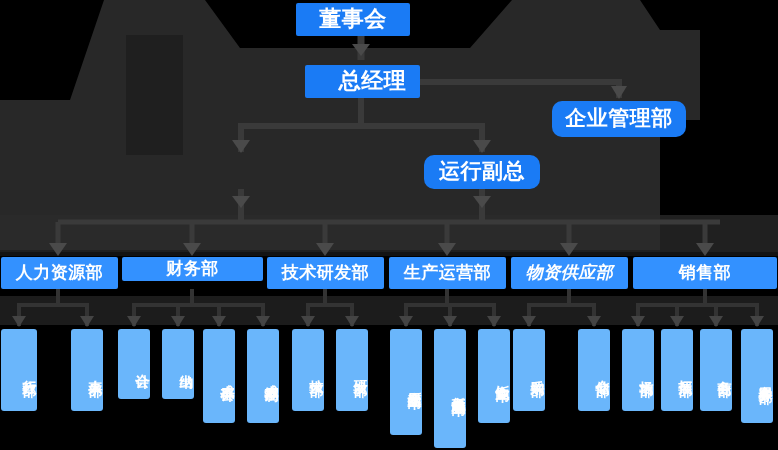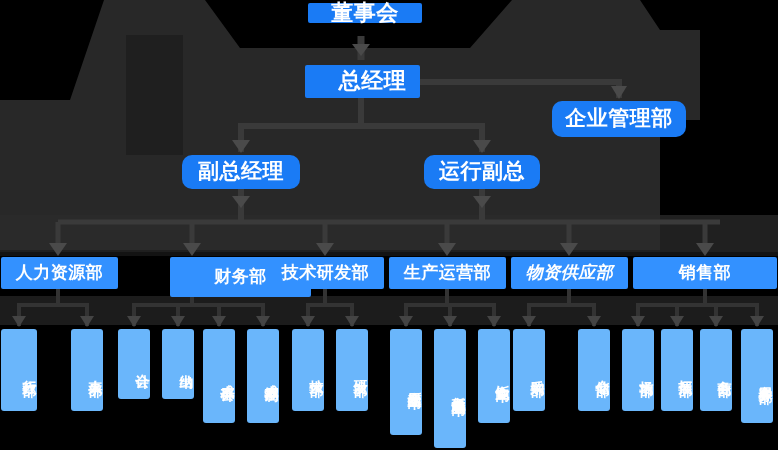--- a/index.html
+++ b/index.html
@@ -174,45 +174,42 @@
       <path d="M487,316 L501,316 L494,327 Z"></path>
       <path d="M522,316 L536,316 L529,327 Z"></path>
       <path d="M587,316 L601,316 L594,327 Z"></path>
       <path d="M631,316 L645,316 L638,327 Z"></path>
       <path d="M670,316 L684,316 L677,327 Z"></path>
       <path d="M709,316 L723,316 L716,327 Z"></path>
       <path d="M750,316 L764,316 L757,327 Z"></path>
     </g>
   </svg>
 
-  <div class="node lvl-top" style="left: 308px; top: 3px; width: 114px; height: 20px;">
+  <div class="node lvl-top" style="left: 296px; top: 3px; width: 114px; height: 33px;">
       <span>董事会</span>
     </div>
 
   <div class="node lvl-top" style="left: 305px; top: 65px; width: 115px; height: 33px; padding-left: 20px;">
       <span>总经理</span>
     </div>
 
   <div class="node lvl-mid" style="left: 552px; top: 101px; width: 134px; height: 36px;">
       <span>企业管理部</span>
     </div>
 
-  <div class="node lvl-mid" style="left: 182px; top: 155px; width: 118px; height: 34px;">
-      <span>副总经理</span>
-    </div>
 
   <div class="node lvl-mid" style="left: 424px; top: 155px; width: 116px; height: 34px; text-align: center;">
       <span>运行副总</span>
     </div>
 
   <div id="department-row">
       <div class="node lvl-dept" style="left: 1px; top: 257px; width: 117px; height: 32px; align-items: center;">
         <span>人力资源部</span>
       </div>
-      <div class="node lvl-dept" style="left: 122px; top: 257px; width: 141px; height: 40px; margin-left: 48px;">
+      <div class="node lvl-dept" style="left: 122px; top: 257px; width: 141px; height: 24px;">
         <span>财务部</span>
       </div>
       <div class="node lvl-dept" style="left: 267px; top: 257px; width: 117px; height: 32px;">
         <span>技术研发部</span>
       </div>
       <div class="node lvl-dept" style="left: 389px; top: 257px; width: 117px; height: 32px;">
         <span>生产运营部</span>
       </div>
       <div class="node lvl-dept" style="left: 511px; top: 257px; width: 117px; height: 32px; font-style: italic;">
         <span>物资供应部</span>

